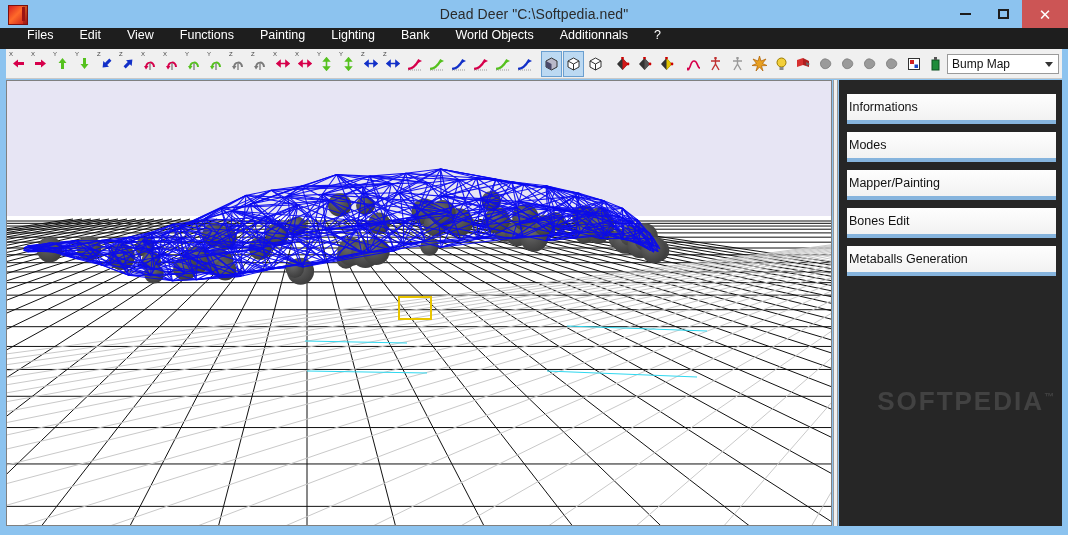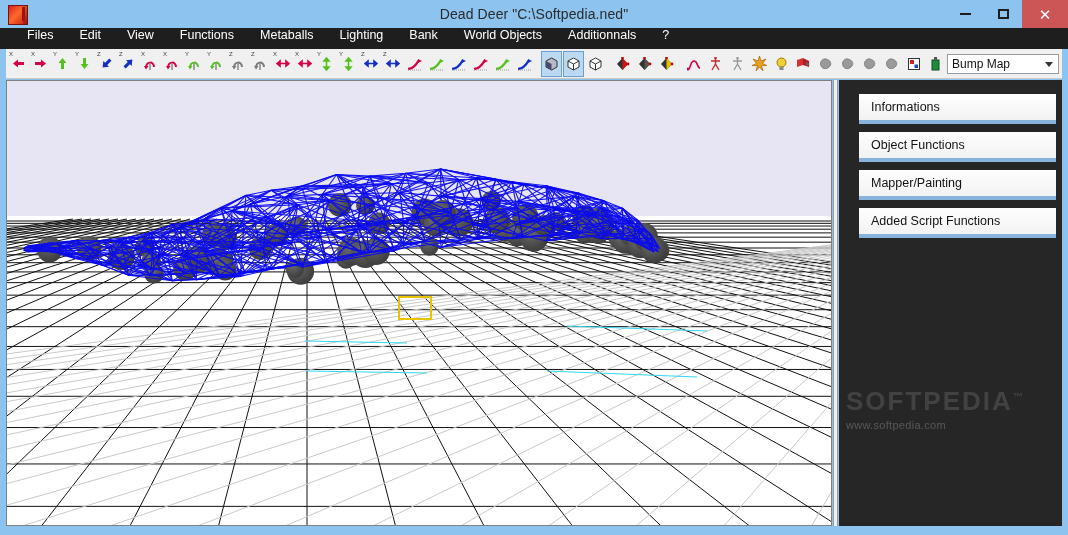--- a/index.html
+++ b/index.html
@@ -151,38 +151,38 @@
 
   
   .sidebar {
     position: absolute; left: 839px; top: 80px;
     width: 223px; height: 446px;
     background: #262626;
     overflow: hidden;
   }
   .panel-btn {
     position: relative;
-    margin: 0 6px 8px 20px;
+    margin: 0 6px 8px 8px;
     height: 30px;
     background: linear-gradient(#fefefe,#f2f2f2);
     display: flex; align-items: center;
-    padding-left: 12px;
+    padding-left: 2px;
     box-sizing: border-box;
     font-size: 12.5px;
     color: #121212;
     border-bottom: 4px solid #86b4dd;
     text-align: center;
   }
   .sidebar-pad { height: 14px; }
   .sp-wm {
     position:absolute;
     left: 846px; top: 386px;
     z-index: 9;
     pointer-events:none;
-    text-align:left;
+    text-align:right;
     width: 210px;
   }
   .sp-wm .big {
     font-size: 26px; font-weight: bold;
     color: rgba(255,255,255,.13);
     letter-spacing: 2px;
     font-family:"Liberation Sans", sans-serif;
   }
   .sp-wm .tm { font-size: 10px; vertical-align: super; }
   .sp-wm .small {
@@ -211,21 +211,21 @@
           <span class="glyph-close">✕</span>
         </div>
     </div>
   </div>
 
   <div class="menubar" id="menubar">
       <div class="menu-item">Files</div>
       <div class="menu-item">Edit</div>
       <div class="menu-item">View</div>
       <div class="menu-item">Functions</div>
-      <div class="menu-item">Metaballs</div>
+      <div class="menu-item">Painting</div>
       <div class="menu-item">Lighting</div>
       <div class="menu-item">Bank</div>
       <div class="menu-item">World Objects</div>
       <div class="menu-item">Additionnals</div>
       <div class="menu-item">?</div>
     </div>
 
   <div class="toolbar" id="toolbar">
     <div class="tb">
         <span class="tb-label">X</span>
@@ -1340,28 +1340,30 @@
   </div>
 
   <div class="divider"></div>
 
   <div class="sidebar" id="sidebar">
       <div class="sidebar-pad"></div>
       <div class="panel-btn">
         <span>Informations</span>
       </div>
       <div class="panel-btn">
-        <span>Object Functions</span>
+        <span>Modes</span>
       </div>
       <div class="panel-btn">
         <span>Mapper/Painting</span>
       </div>
       <div class="panel-btn">
-        <span>Added Script Functions</span>
+        <span>Bones Edit</span>
+      </div>
+      <div class="panel-btn">
+        <span>Metaballs Generation</span>
       </div>
     </div>
 
   <div class="sp-wm">
     <div class="big"><span>SOFTPEDIA</span><span class="tm">™</span></div>
-    <div class="small">www.softpedia.com</div>
   </div>
 
 </div>
 
 </body></html>

